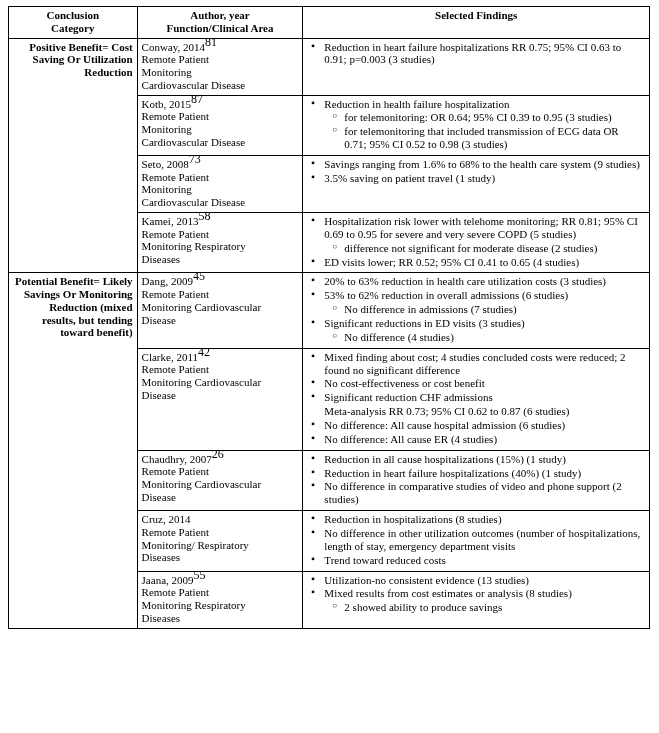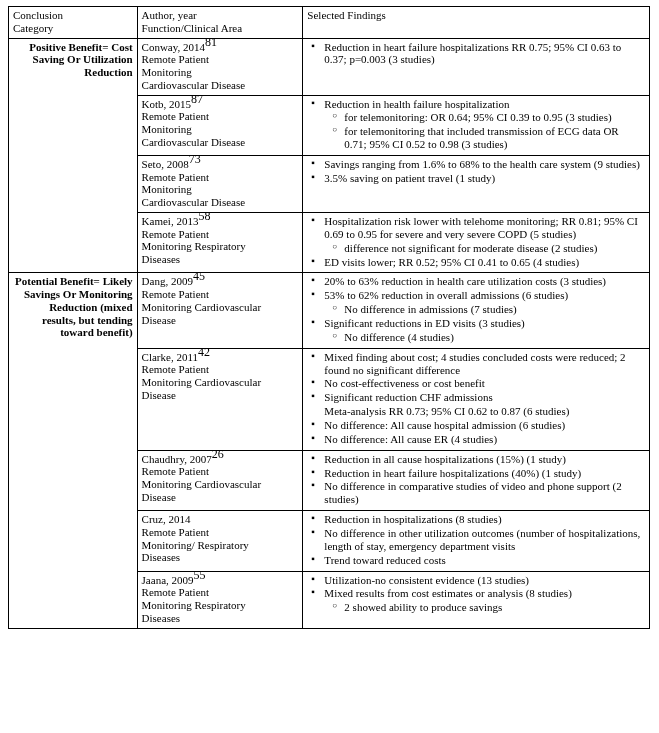--- a/index.html
+++ b/index.html
@@ -35,22 +35,22 @@
     border: 1px solid #000;
   }
   table.main td, table.main th {
     border: 1px solid #000;
     vertical-align: top;
     padding: 2px 4px 3px 4px;
     font-size: 11px;
     line-height: 1.16;
   }
   th.hdr {
-    font-weight: normal;
-    text-align: left;
+    font-weight: bold;
+    text-align: center;
     font-size: 11px;
     line-height: 1.16;
     padding: 3px 4px 4px 4px;
   }
   .col-cat { width: 128px; }
   .col-auth { width: 165px; }
   .col-find { width: 345px; }
 
   
   td.category {
@@ -140,21 +140,21 @@
           <span>Selected Findings</span>
         </th>
       </tr>
     </thead>
     <tbody id="tbody">
         <tr>
           <td class="category" rowspan="4">Positive Benefit= Cost Saving Or Utilization Reduction</td>
           <td class="author"><span>Conway, 2014</span><span class="sup">81</span><br><span>Remote Patient</span><br><span>Monitoring</span><br><span>Cardiovascular Disease</span></td>
           <td class="findings">
             <ul class="b1">
-              <li class="bullet">Reduction in heart failure hospitalizations RR 0.75; 95% CI 0.63 to 0.37; p=0.003 (3 studies)</li>
+              <li class="bullet">Reduction in heart failure hospitalizations RR 0.75; 95% CI 0.63 to 0.91; p=0.003 (3 studies)</li>
             </ul>
           </td>
         </tr>
         <tr>
           <td class="author"><span>Kotb, 2015</span><span class="sup">87</span><br><span>Remote Patient</span><br><span>Monitoring</span><br><span>Cardiovascular Disease</span></td>
           <td class="findings">
             <ul class="b1">
               <li class="bullet">Reduction in health failure hospitalization</li>
               <ul class="b2">
                 <li>for telemonitoring: OR 0.64; 95% CI 0.39 to 0.95 (3 studies)</li>

